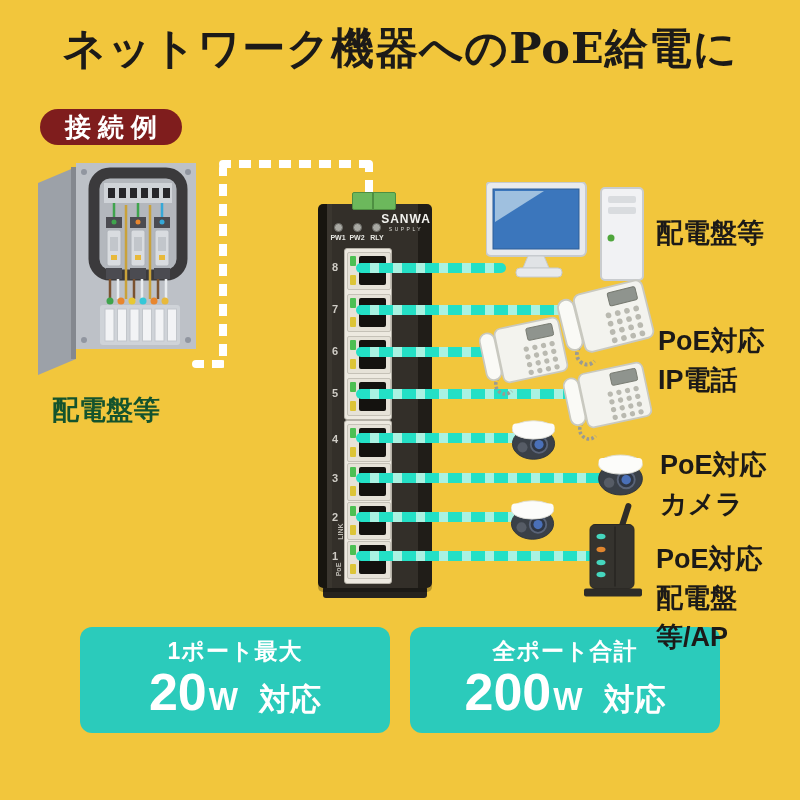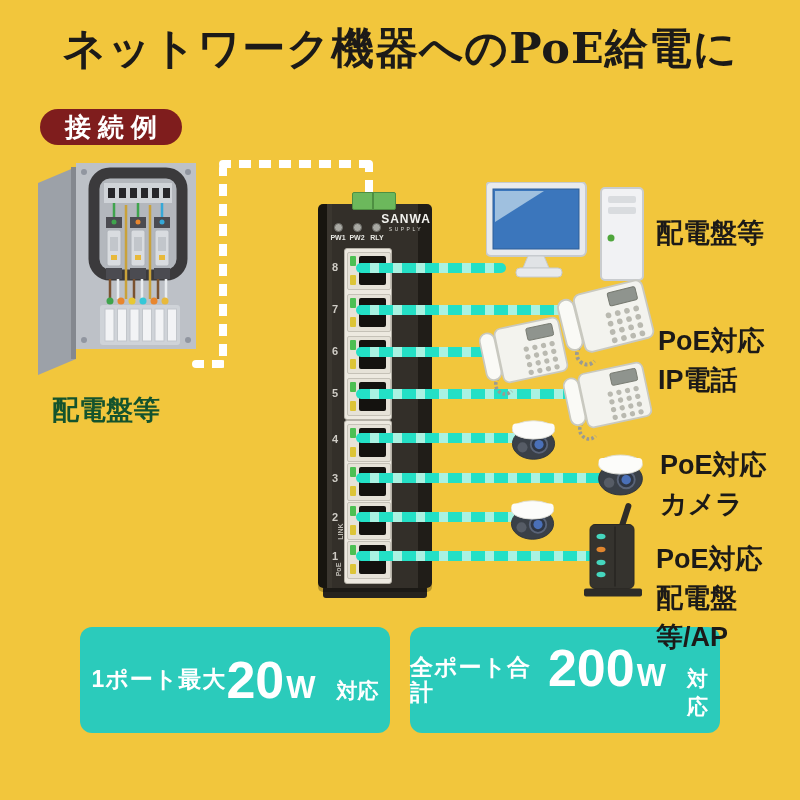--- a/index.html
+++ b/index.html
@@ -47,26 +47,26 @@
   .port-side{position:absolute;left:332px;color:#BDBAB2;font-size:7px;font-weight:bold;z-index:3;
              transform:rotate(-90deg);transform-origin:center;}
   
   .dline{position:absolute;height:10px;border-radius:5px;z-index:5;background-color:#A9F2E2;
          background-image:repeating-linear-gradient(90deg,#23E0C6 0 14px,rgba(0,0,0,0) 14px 23px);}
   
   .dev{position:absolute;z-index:6;}
   .dev-label{position:absolute;color:#1c1a18;font-size:27px;font-weight:bold;line-height:1.45;z-index:7;}
   
   .spec{position:absolute;top:627px;width:310px;height:106px;background:#2BCBBB;border-radius:12px;
-        color:#fff;display:flex;align-items:center;justify-content:center;z-index:6;}
+        color:#fff;display:flex;flex-direction:column;align-items:center;justify-content:center;z-index:6;}
   .spec .head{font-size:23px;font-weight:bold;letter-spacing:1px;line-height:1.1;}
   .spec .row{display:flex;align-items:baseline;margin-top:1px;}
   .spec .val{font-size:52px;font-weight:bold;line-height:1.05;}
   .spec .unit{font-size:31px;font-weight:bold;margin-left:2px;}
-  .spec .suf{font-size:21px;font-weight:bold;margin-left:21px;}
+  .spec .suf{font-size:31px;font-weight:bold;margin-left:21px;}
   
   .footnote{position:absolute;right:14px;top:755px;font-size:23px;font-weight:bold;color:#3E3E33;z-index:6;}
 </style>
 </head>
 <body>
 
 <div class="stage">
 
   <div class="title">ネットワーク機器へのPoE給電に</div>
 

